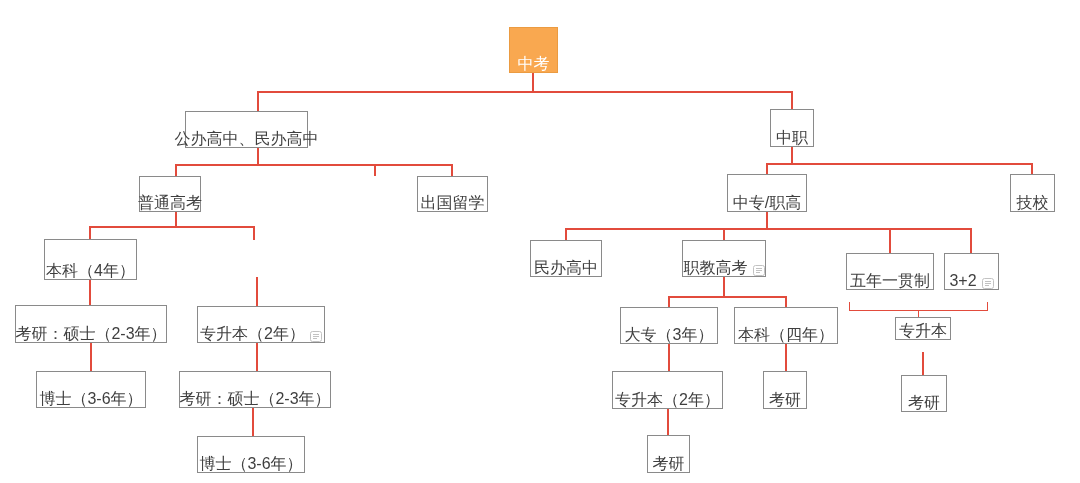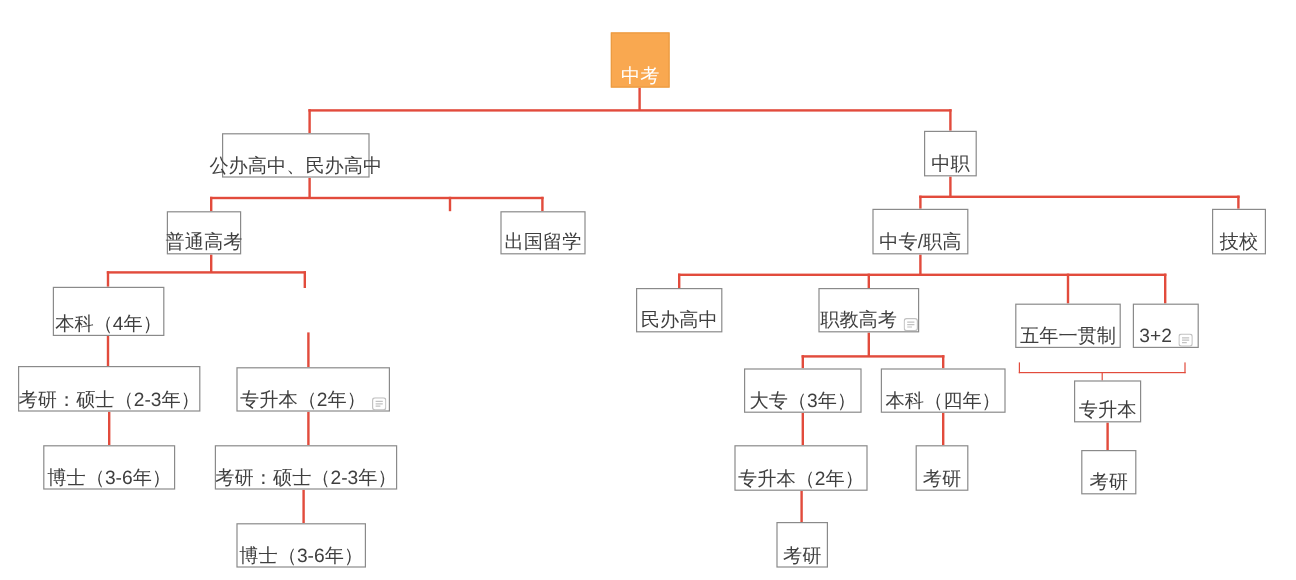--- a/index.html
+++ b/index.html
@@ -155,21 +155,21 @@
   </div>
   <div class="node" style="left:734px;top:307px;width:104px;height:37px">
     <span class="lbl">本科（四年）</span>
   </div>
   <div class="node" style="left:612px;top:371px;width:111px;height:38px">
     <span class="lbl">专升本（2年）</span>
   </div>
   <div class="node" style="left:763px;top:371px;width:44px;height:38px">
     <span class="lbl">考研</span>
   </div>
-  <div class="node" style="left:895px;top:317px;width:56px;height:35px">
+  <div class="node" style="left:895px;top:317px;width:56px;height:23px">
     <span class="lbl">专升本</span>
   </div>
   <div class="node" style="left:901px;top:375px;width:46px;height:37px">
     <span class="lbl">考研</span>
   </div>
   <div class="node" style="left:647px;top:435px;width:43px;height:38px">
     <span class="lbl">考研</span>
   </div>
 
 </div>

